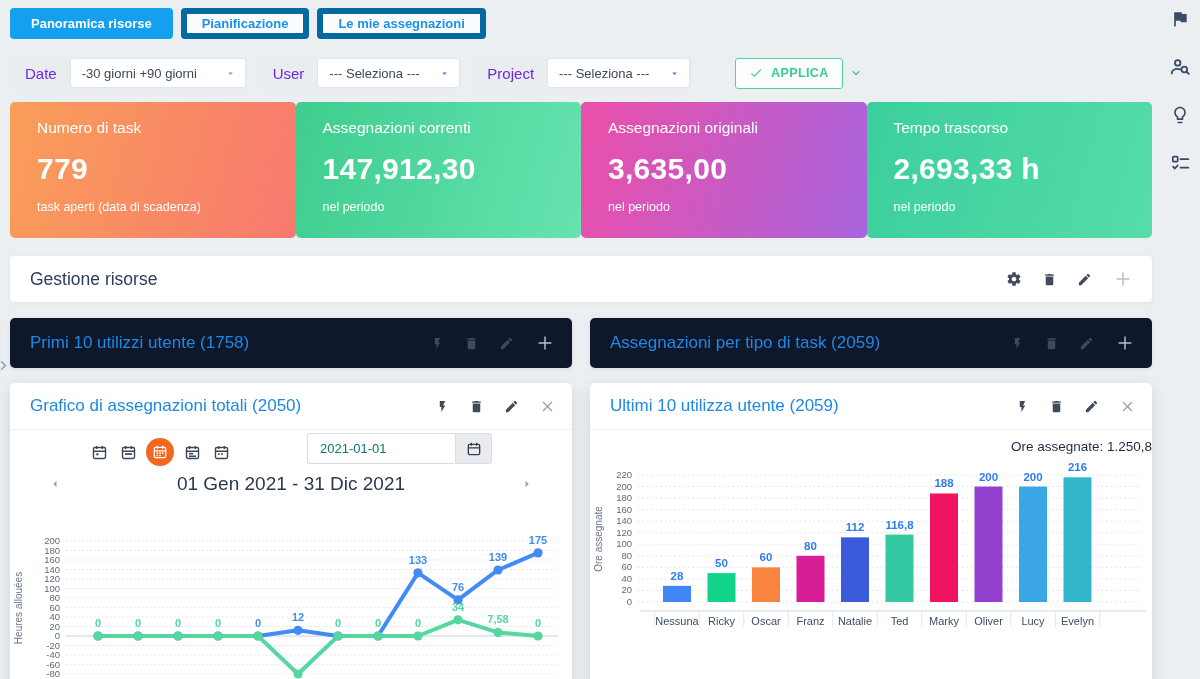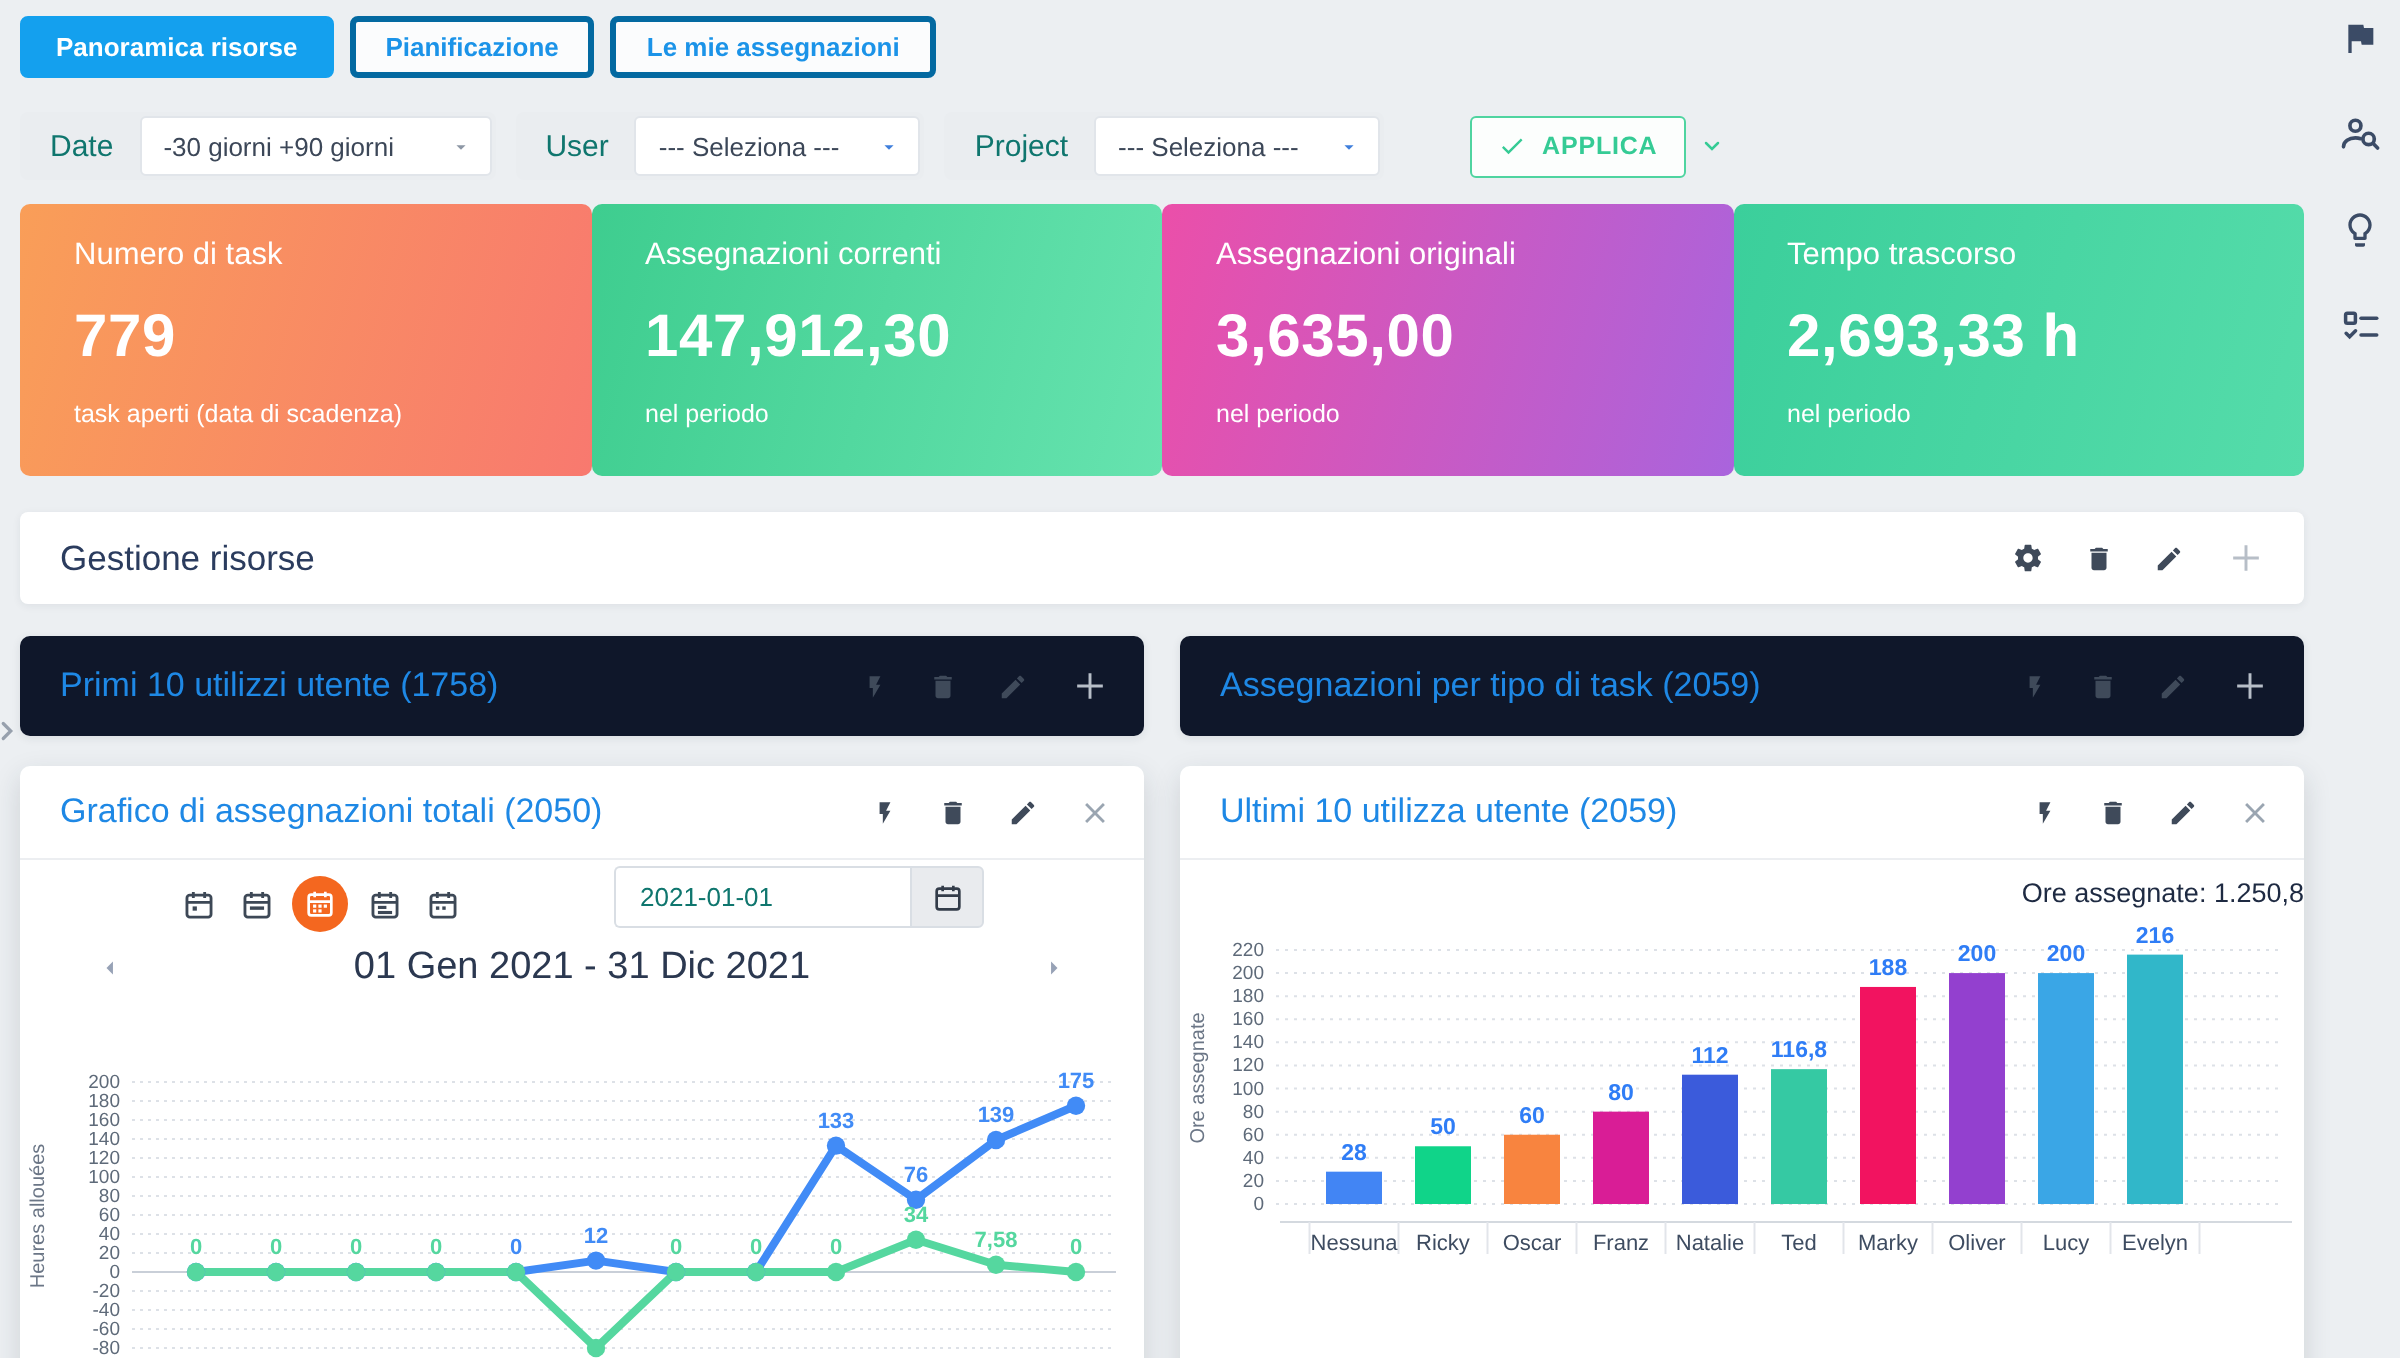--- a/index.html
+++ b/index.html
@@ -6,32 +6,32 @@
   html,body{margin:0;padding:0}
   body{
     width:1200px;height:679px;overflow:hidden;position:relative;
     background:#eceff2;font-family:"Liberation Sans",sans-serif;
     -webkit-font-smoothing:antialiased;
   }
   button{font-family:inherit}
 
   
   .tabs{position:absolute;left:10px;top:8px;display:flex;gap:8px}
-  .tab{height:31px;padding:0 15px;border-radius:4px;border:3px solid #0369a1;
+  .tab{height:31px;padding:0 15px;border-radius:4px;border:6px solid #0369a1;
        background:#fbfcfd;color:#1b93e8;font-weight:bold;font-size:13px;cursor:pointer}
   .tab.active{background:#14a0ee;border-color:#14a0ee;color:#fff}
 
   
   .float-col{position:absolute;right:8px;top:7px;display:flex;flex-direction:column;gap:24px;align-items:center;color:#3b4b66}
   .float-btn{width:24px;height:24px;background:none;border:none;padding:0;color:inherit;cursor:pointer;display:flex;align-items:center;justify-content:center}
 
   
   .filters{position:absolute;left:10px;top:56px;display:flex;align-items:center}
   .fgroup{display:flex;align-items:center;background:#eaedf0;border-radius:4px;padding:2px;margin-right:10px}
-  .flabel{font-size:15px;color:#0f766e;padding:0 13px}
+  .flabel{font-size:15px;color:#6d28d9;padding:0 13px}
   .fselect{background:#fff;border:1px solid #e1e5ea;border-radius:3px;height:30px;
            display:flex;align-items:center;gap:16px;padding:0 9px 0 11px;font-size:13px;color:#3c4758;cursor:pointer}
   .fselect .val{flex:1;white-space:nowrap;overflow:hidden}
   .w-date{width:176px}.w-sel{width:143px}
   .caret-gray{color:#8d97a5}.caret-blue{color:#3f7fdc}
   .apply-btn{display:flex;align-items:center;gap:8px;height:31px;padding:0 13px;margin-left:33px;
              background:#fcfefd;border:1px solid #4fd4a0;border-radius:3px;color:#35cb95;
              font-size:12.5px;font-weight:bold;letter-spacing:.4px;cursor:pointer}
   .apply-caret{background:none;border:none;color:#35cb95;margin-left:5px;cursor:pointer;padding:2px;display:flex}
 

